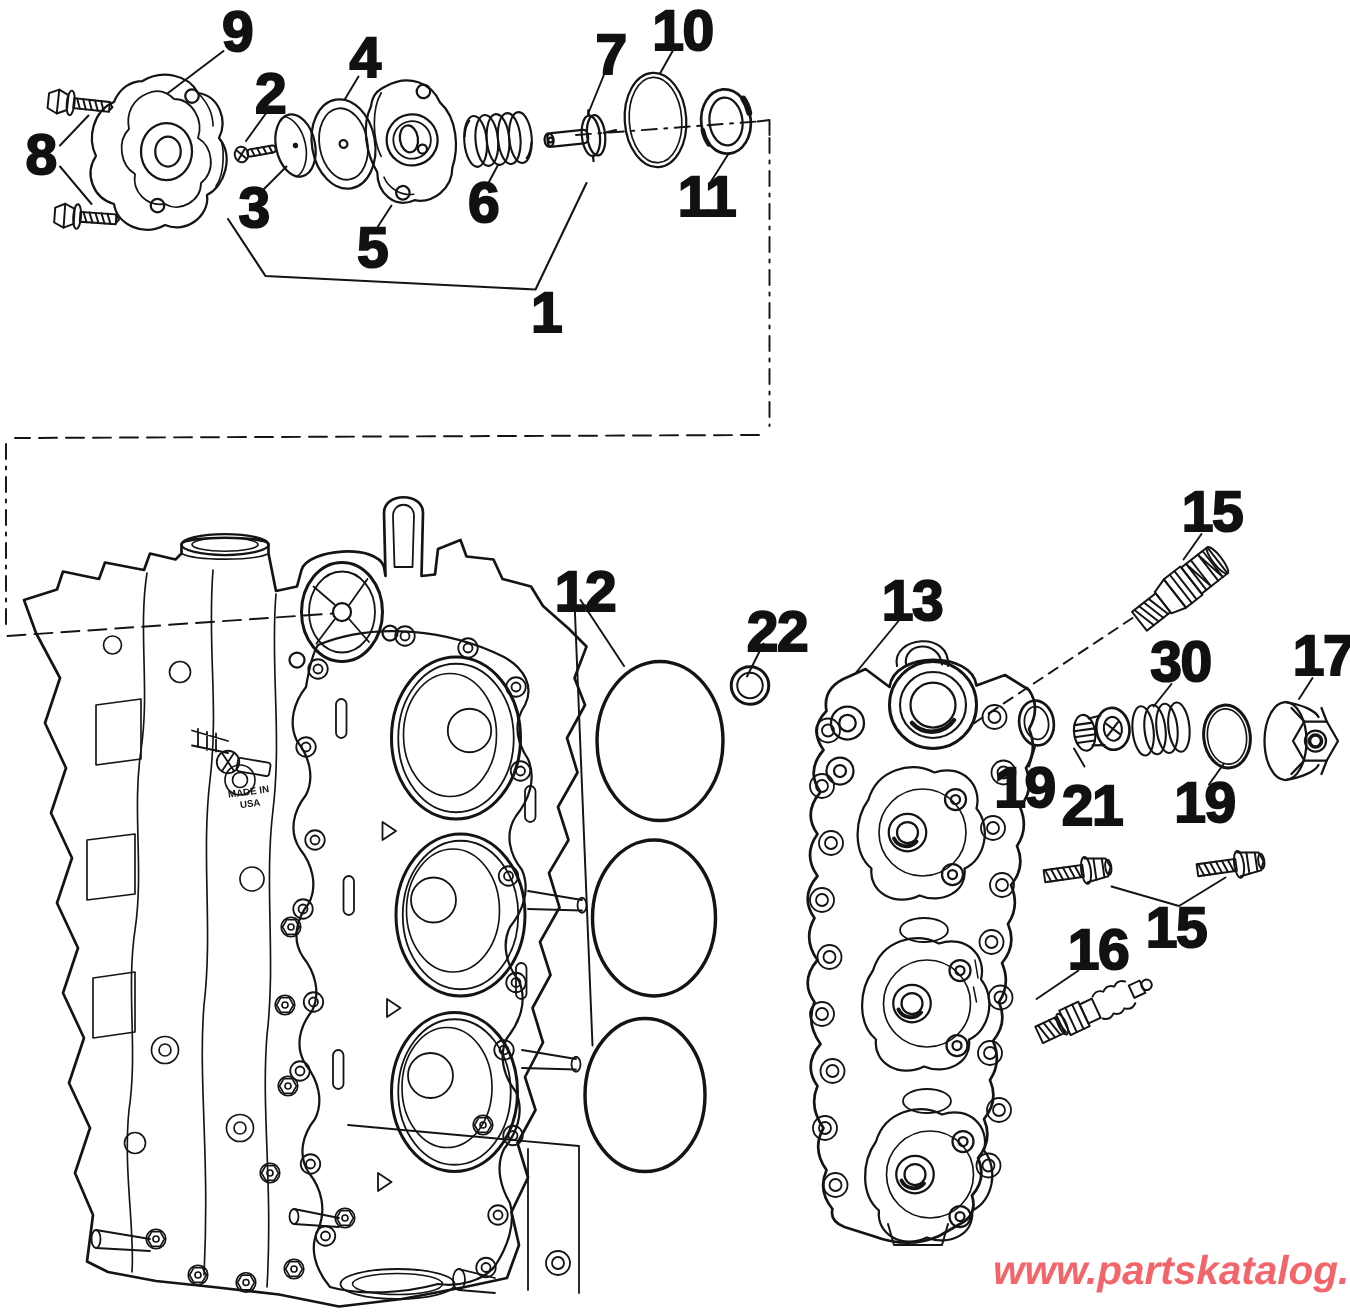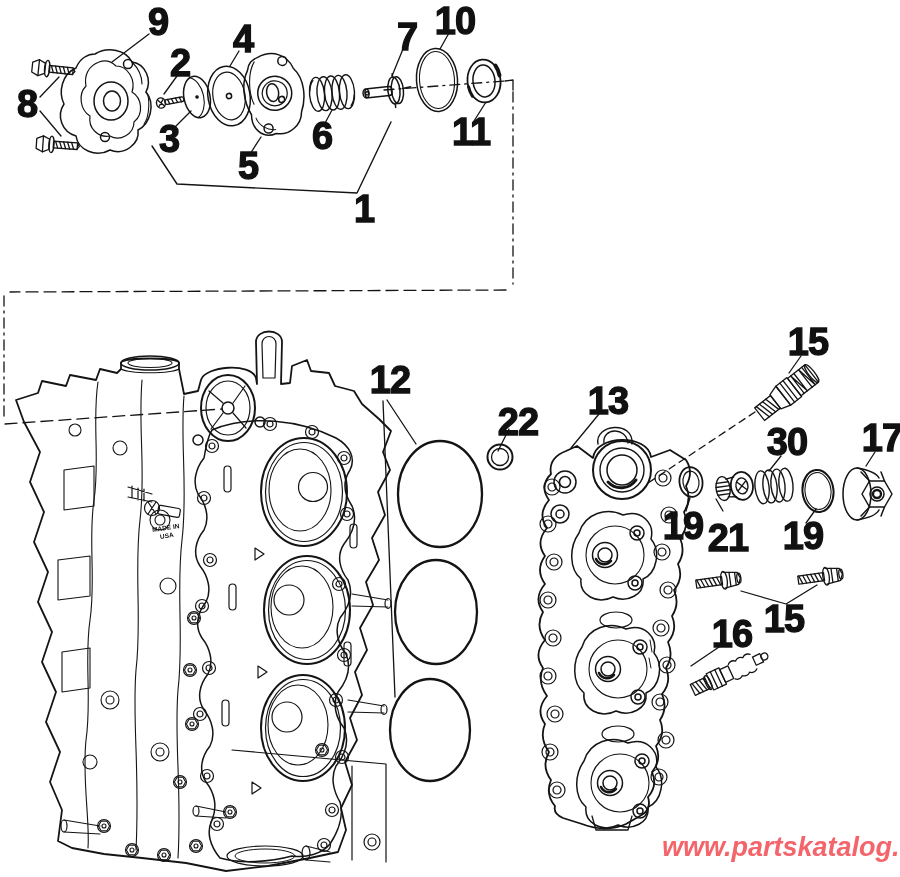--- a/index.html
+++ b/index.html
@@ -465,21 +465,21 @@
 <div class="callout" style="left:180px;top:63px">2</div>
 <div class="callout" style="left:169px;top:139px">3</div>
 <div class="callout" style="left:243px;top:39px">4</div>
 <div class="callout" style="left:248px;top:166px">5</div>
 <div class="callout" style="left:322px;top:136px">6</div>
 <div class="callout" style="left:407px;top:37px">7</div>
 <div class="callout" style="left:27px;top:104px">8</div>
 <div class="callout" style="left:158px;top:22px">9</div>
 <div class="callout" style="left:455px;top:21px">10</div>
 <div class="callout" style="left:471px;top:132px">11</div>
-<div class="callout" style="left:390px;top:380px">12</div>
+<div class="callout" style="left:390px;top:395px">12</div>
 <div class="callout" style="left:608px;top:401px">13</div>
 <div class="callout" style="left:784px;top:619px">15</div>
 <div class="callout" style="left:808px;top:342px">15</div>
 <div class="callout" style="left:732px;top:634px">16</div>
 <div class="callout" style="left:882px;top:438px">17</div>
 <div class="callout" style="left:803px;top:536px">19</div>
 <div class="callout" style="left:683px;top:526px">19</div>
 <div class="callout" style="left:787px;top:442px">30</div>
 <div class="callout" style="left:728px;top:538px">21</div>
 <div class="callout" style="left:518px;top:422px">22</div>

